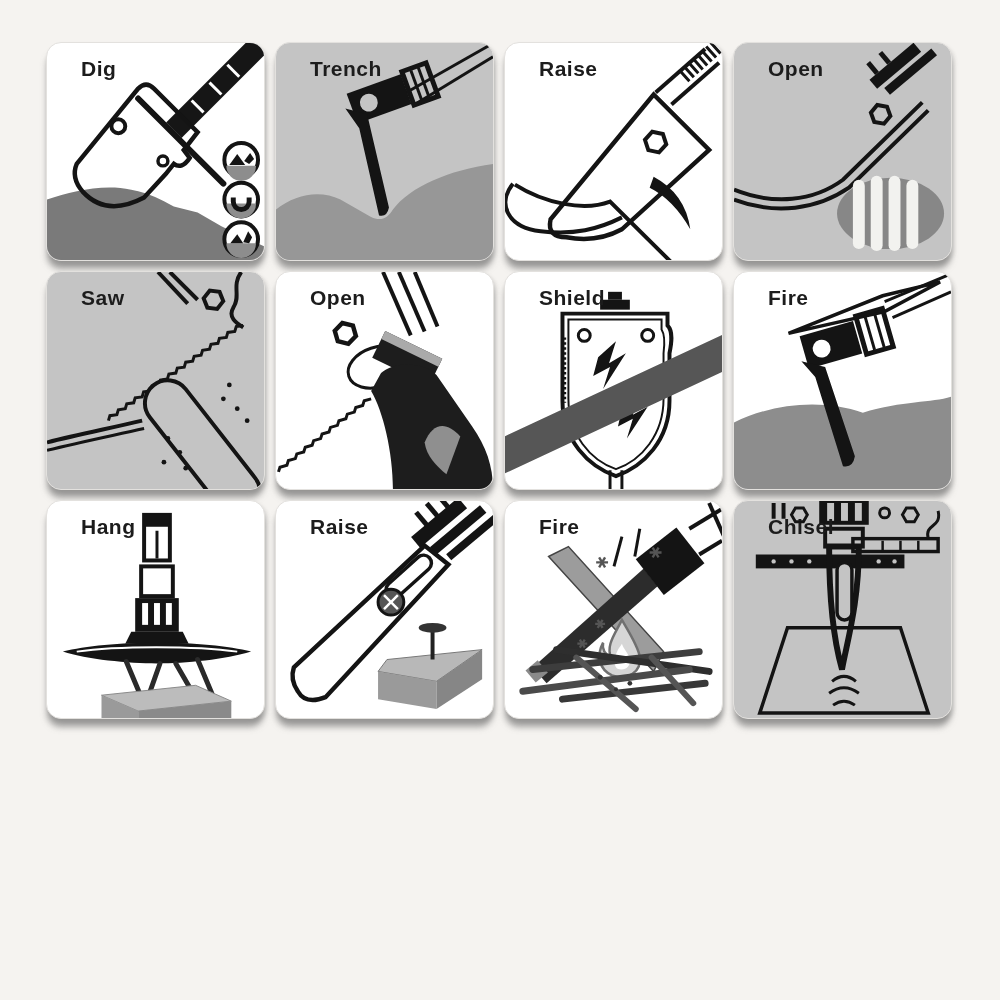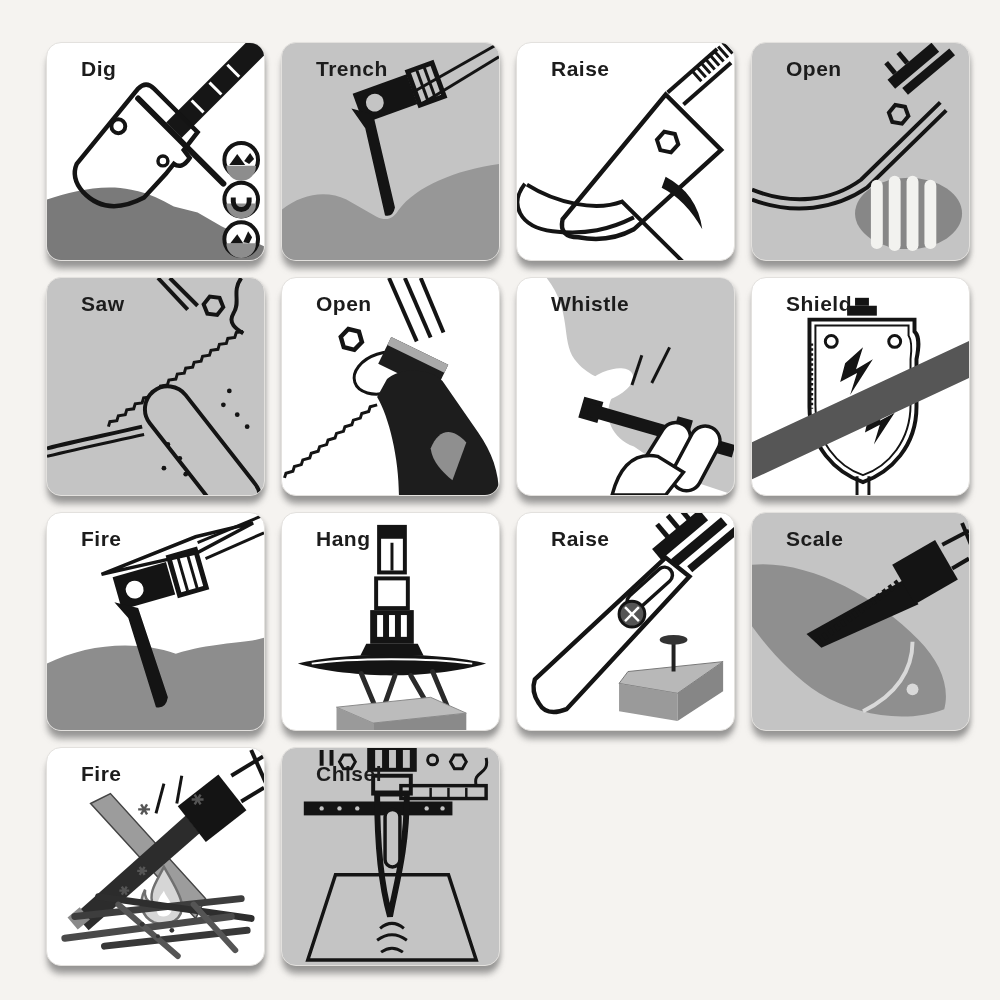--- a/index.html
+++ b/index.html
@@ -9,21 +9,21 @@
     font-family:"Liberation Sans", sans-serif;
     overflow:hidden;
   }
   .grid{
     box-sizing:border-box;
     width:876px;height:1000px;
     padding:42px 46px;
     display:grid;
     grid-template-columns:repeat(4,219px);
     grid-template-rows:repeat(4,219px);
-    gap:16px;
+    gap:10px;
   }
   .tile{
     position:relative;
     border-radius:15px;
     overflow:hidden;
     border:1px solid #e3e1de;
     box-shadow:0 9px 6px -1px rgba(95,95,95,.55), 2px 3px 4px rgba(0,0,0,.12);
   }
   .bg-white{background:#ffffff;}
   .bg-gray{background:#c4c4c4;}
@@ -179,41 +179,20 @@
         <g transform="rotate(26 132 88)">
           <rect x="100" y="72" width="64" height="30" fill="#1d1d1d"></rect>
           <rect x="100" y="72" width="64" height="9" fill="#aaaaaa"></rect>
         </g>
         <path fill="#1d1d1d" d="M106,102 C118,90 150,90 162,104 L198,156 C212,176 219,196 219,219 L118,219 C118,182 108,140 96,120 Z"></path>
         <path fill="#8f8f8f" d="M150,172 C158,152 172,150 186,166 L172,204 C162,196 152,186 150,172 Z"></path>
       </g>
     </svg>
   </div>
 
-  <div class="tile bg-white">
-    <span class="label">Whistle</span>
-    <svg viewBox="0 0 219 219">
-      <path fill="#c6c6c6" d="M30,0 C56,34 44,62 58,82 C70,98 88,104 96,104 L96,120 C86,140 96,162 118,170 L162,200 L219,219 L219,0 Z"></path>
-      <ellipse cx="92" cy="108" rx="27" ry="14" fill="#fff" transform="rotate(-24 92 108)"></ellipse>
-      <ellipse cx="74" cy="142" rx="21" ry="12" fill="#fff" transform="rotate(-18 74 142)"></ellipse>
-      <line x1="126" y1="78" x2="116" y2="108" class="s" stroke-width="3"></line>
-      <line x1="154" y1="70" x2="136" y2="106" class="s" stroke-width="3"></line>
-      <g transform="rotate(16 130 150)">
-        <rect x="62" y="138" width="20" height="22" fill="#151515"></rect>
-        <rect x="70" y="143" width="152" height="13" fill="#151515"></rect>
-        <rect x="158" y="131" width="16" height="38" fill="#151515"></rect>
-        <rect x="180" y="135" width="10" height="30" fill="#151515"></rect>
-      </g>
-      <g fill="#ffffff" stroke="#141414" stroke-width="3.5">
-        <rect x="118" y="162" width="66" height="30" rx="15" transform="rotate(-58 150 177)"></rect>
-        <rect x="146" y="168" width="70" height="30" rx="15" transform="rotate(-62 180 183)"></rect>
-        <path d="M96,219 C104,188 120,176 142,180 L168,196 L150,219 Z"></path>
-      </g>
-    </svg>
-  </div>
 
   <div class="tile bg-white">
     <span class="label">Shield</span>
     <svg viewBox="0 0 219 219">
       <rect x="96" y="28" width="30" height="10" fill="#141414"></rect>
       <rect x="104" y="20" width="14" height="8" fill="#141414"></rect>
       <line x1="106" y1="200" x2="106" y2="219" class="s" stroke-width="3"></line>
       <line x1="118" y1="200" x2="118" y2="219" class="s" stroke-width="3"></line>
       <path class="s" stroke-width="4" fill="#ffffff" d="M58,42 L164,42 L164,54 C170,60 168,72 166,82 L166,130 C166,170 140,196 112,206 C84,196 58,170 58,130 Z"></path>
       <path class="s" stroke-width="2" d="M64,48 L158,48 L158,58 C162,64 161,74 160,82 L160,128 C160,164 138,190 112,199 C86,190 64,164 64,128 Z"></path>
@@ -294,36 +273,20 @@
         <polygon points="112,160 208,150 162,182 103,172" fill="#b8b8b8" stroke="#777" stroke-width="1"></polygon>
         <polygon points="103,172 162,182 162,210 103,200" fill="#9a9a9a"></polygon>
         <polygon points="162,182 208,150 208,180 162,210" fill="#868686"></polygon>
         <line x1="158" y1="130" x2="158" y2="160" stroke="#222" stroke-width="4"></line>
         <ellipse cx="158" cy="128" rx="14" ry="5" fill="#333"></ellipse>
       </g>
     </svg>
   </div>
 
 
-  <div class="tile bg-gray">
-    <span class="label">Scale</span>
-    <svg viewBox="0 0 219 219">
-      <path fill="#8f8f8f" d="M-15,55 C40,40 120,78 168,128 C190,150 200,176 194,198 C158,212 108,206 68,182 C28,156 -8,108 -22,78 Z"></path>
-      <circle cx="162" cy="178" r="6" fill="#d9d9d9"></circle>
-      <path d="M112,200 C146,184 162,158 162,130" stroke="#d9d9d9" stroke-width="4" fill="none"></path>
-      <polygon points="55,122 152,68 168,92 70,136" fill="#141414"></polygon>
-      <line x1="148" y1="70" x2="66" y2="130" stroke="#141414" stroke-width="7" stroke-dasharray="4,3.5"></line>
-      <g transform="rotate(-30 176 60)">
-        <rect x="150" y="36" width="50" height="46" fill="#141414"></rect>
-      </g>
-      <line x1="192" y1="32" x2="219" y2="18" class="s" stroke-width="4"></line>
-      <line x1="202" y1="56" x2="219" y2="46" class="s" stroke-width="4"></line>
-      <line x1="212" y1="10" x2="226" y2="44" class="s" stroke-width="4"></line>
-    </svg>
-  </div>
 
   <div class="tile bg-white">
     <span class="label">Fire</span>
     <svg viewBox="0 0 219 219">
       <path d="M44,56 L64,46 L160,152 L150,172 Z" fill="#9c9c9c" stroke="#444" stroke-width="1.5"></path>
       <polygon points="28,168 140,68 154,86 42,184" fill="#2c2c2c"></polygon>
       <rect x="24" y="164" width="16" height="16" fill="#8a8a8a" transform="rotate(-40 32 172)"></rect>
       <g transform="rotate(-38 166 60)">
         <rect x="140" y="38" width="52" height="46" fill="#141414"></rect>
       </g>

